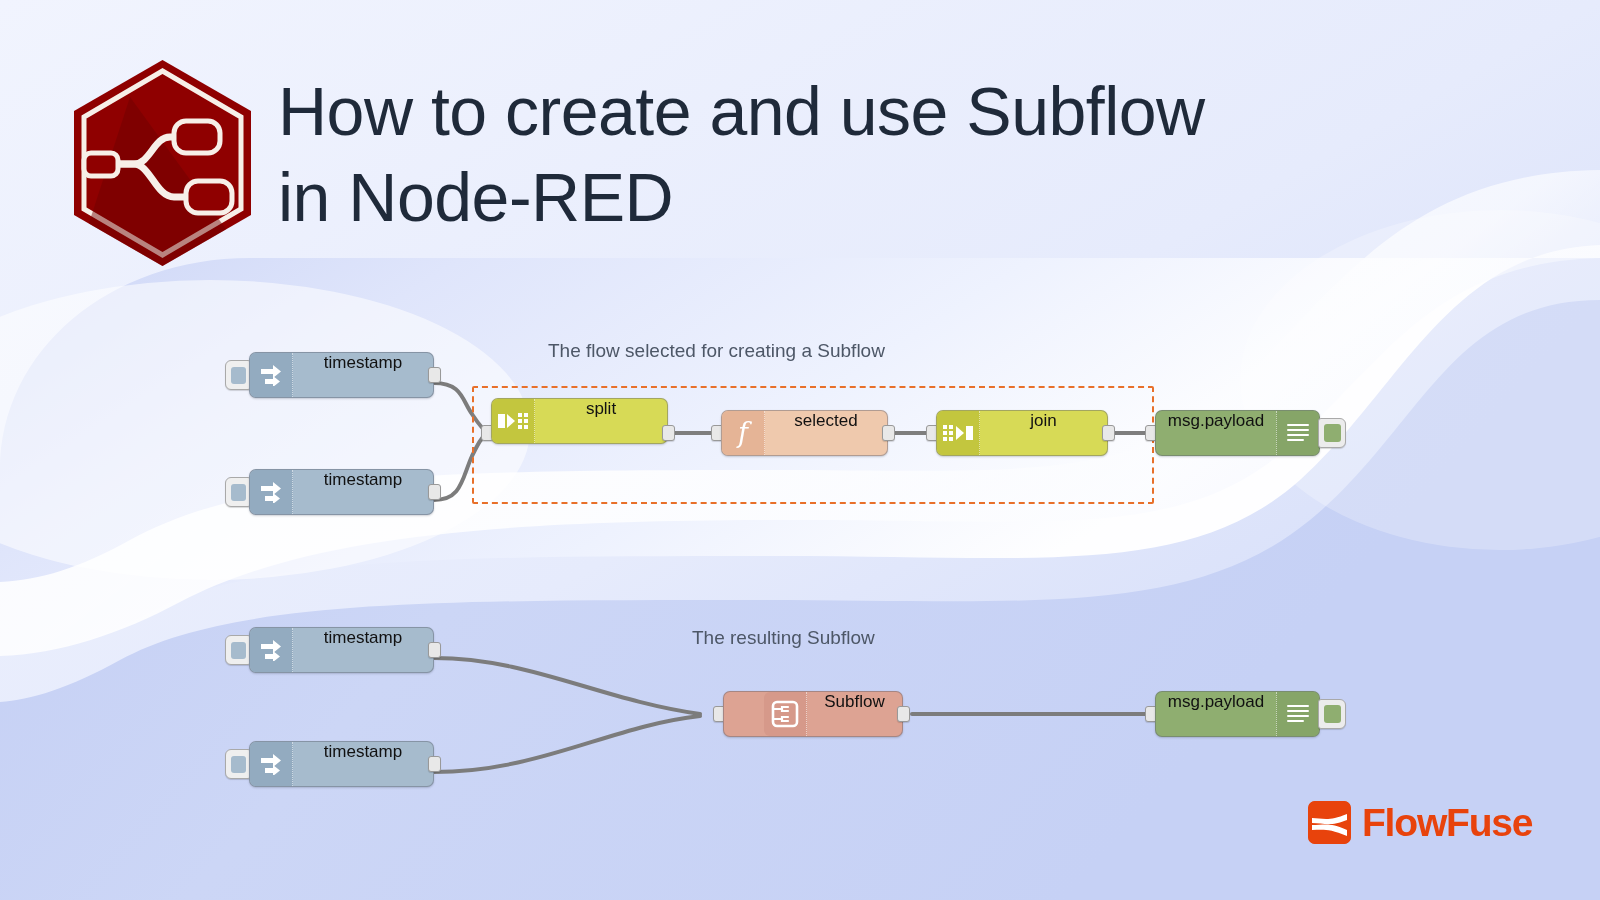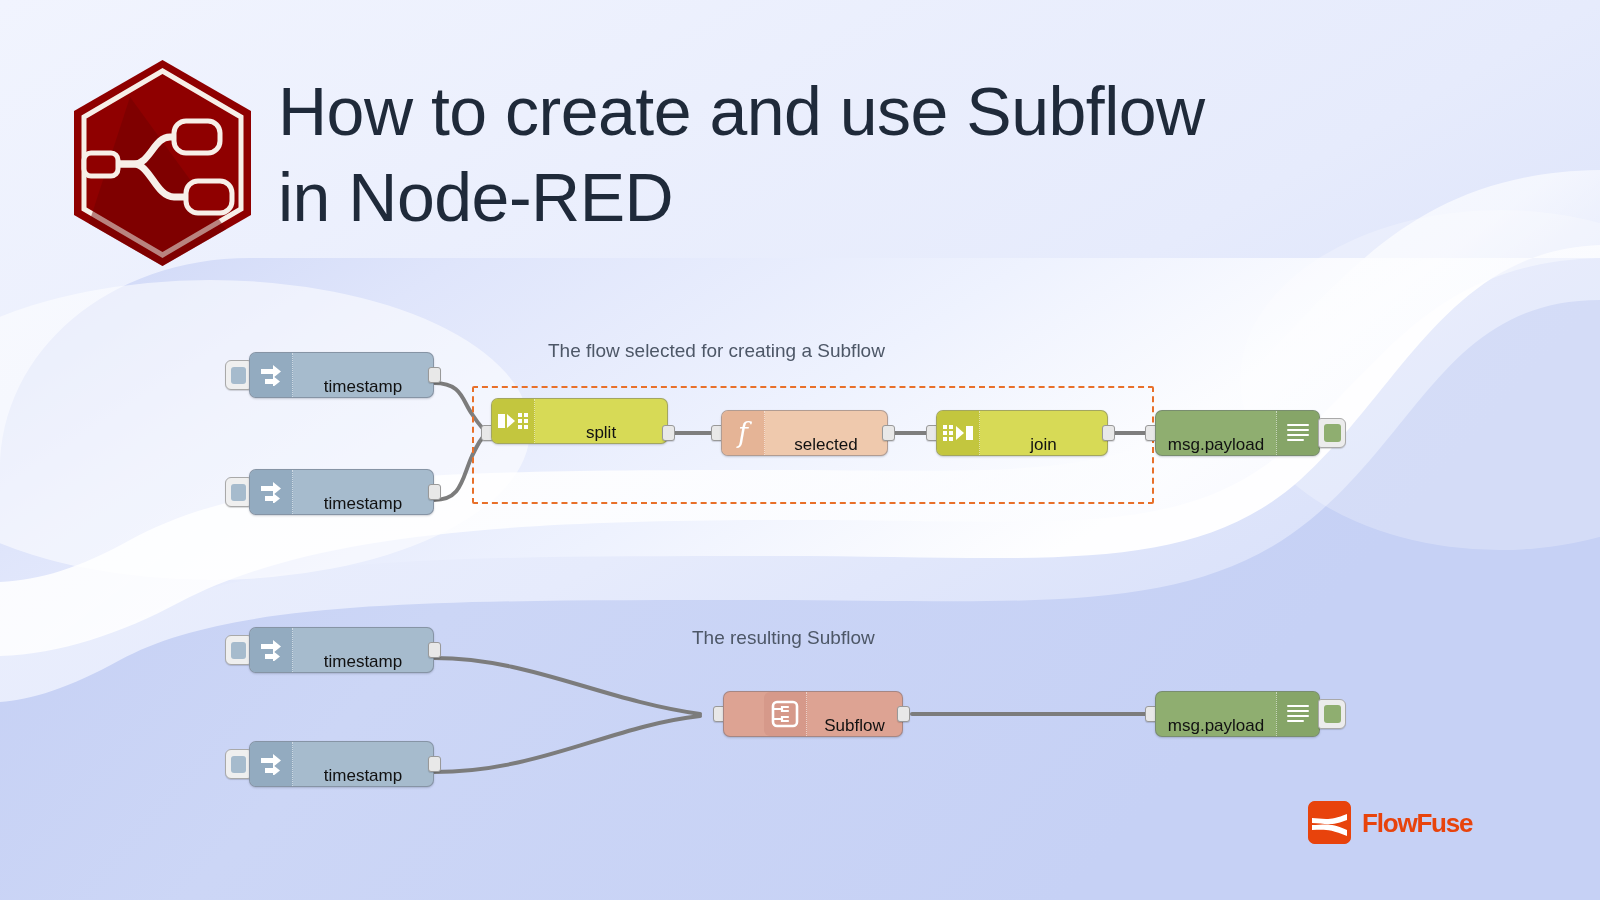--- a/index.html
+++ b/index.html
@@ -30,21 +30,21 @@
 
   
   .canvas{position:absolute;}
   .caption{
     position:absolute;font-size:19px;color:#4d5767;white-space:nowrap;
     font-family:"Liberation Sans","DejaVu Sans",sans-serif;
   }
 
   
   .node{
-    position:absolute;display:flex;align-items:flex-end;
+    position:absolute;display:flex;align-items:flex-start;
     border-radius:7px;border:1px solid rgba(90,95,110,.42);
     box-shadow:0 1px 2px rgba(40,48,70,.22);
     box-sizing:border-box;
     height:46px;
   }
   .node .icon-box{
     width:42px;height:100%;display:flex;align-items:center;justify-content:center;
     border-right:1px dotted rgba(255,255,255,.55);
     border-radius:6px 0 0 6px;flex:0 0 42px;
   }
@@ -98,21 +98,21 @@
     position:absolute;border:2px dashed #e8702a;border-radius:2px;box-sizing:border-box;
     background:rgba(255,255,255,0.02);
   }
 
   
   .wires{position:absolute;left:0;top:0;width:1600px;height:900px;pointer-events:none;}
 
   
   .ff{position:absolute;left:1308px;top:801px;display:flex;align-items:center;gap:11px;}
   .ff .ffmark{width:43px;height:43px;border-radius:7px;background:#e8430c;position:relative;overflow:hidden;}
-  .ff .fftext{font-size:26px;font-weight:bold;color:#e8430c;letter-spacing:-1.2px;
+  .ff .fftext{font-size:39px;font-weight:bold;color:#e8430c;letter-spacing:-1.2px;
     font-family:"Liberation Sans","DejaVu Sans",sans-serif;line-height:1;}
 </style>
 </head>
 <body>
 
 <div id="stage">
 
   <svg class="bgsvg" viewBox="0 0 1600 900" preserveAspectRatio="none">
     <defs>
       <linearGradient id="gBandTop" x1="0" y1="0" x2="1" y2="0.55">

